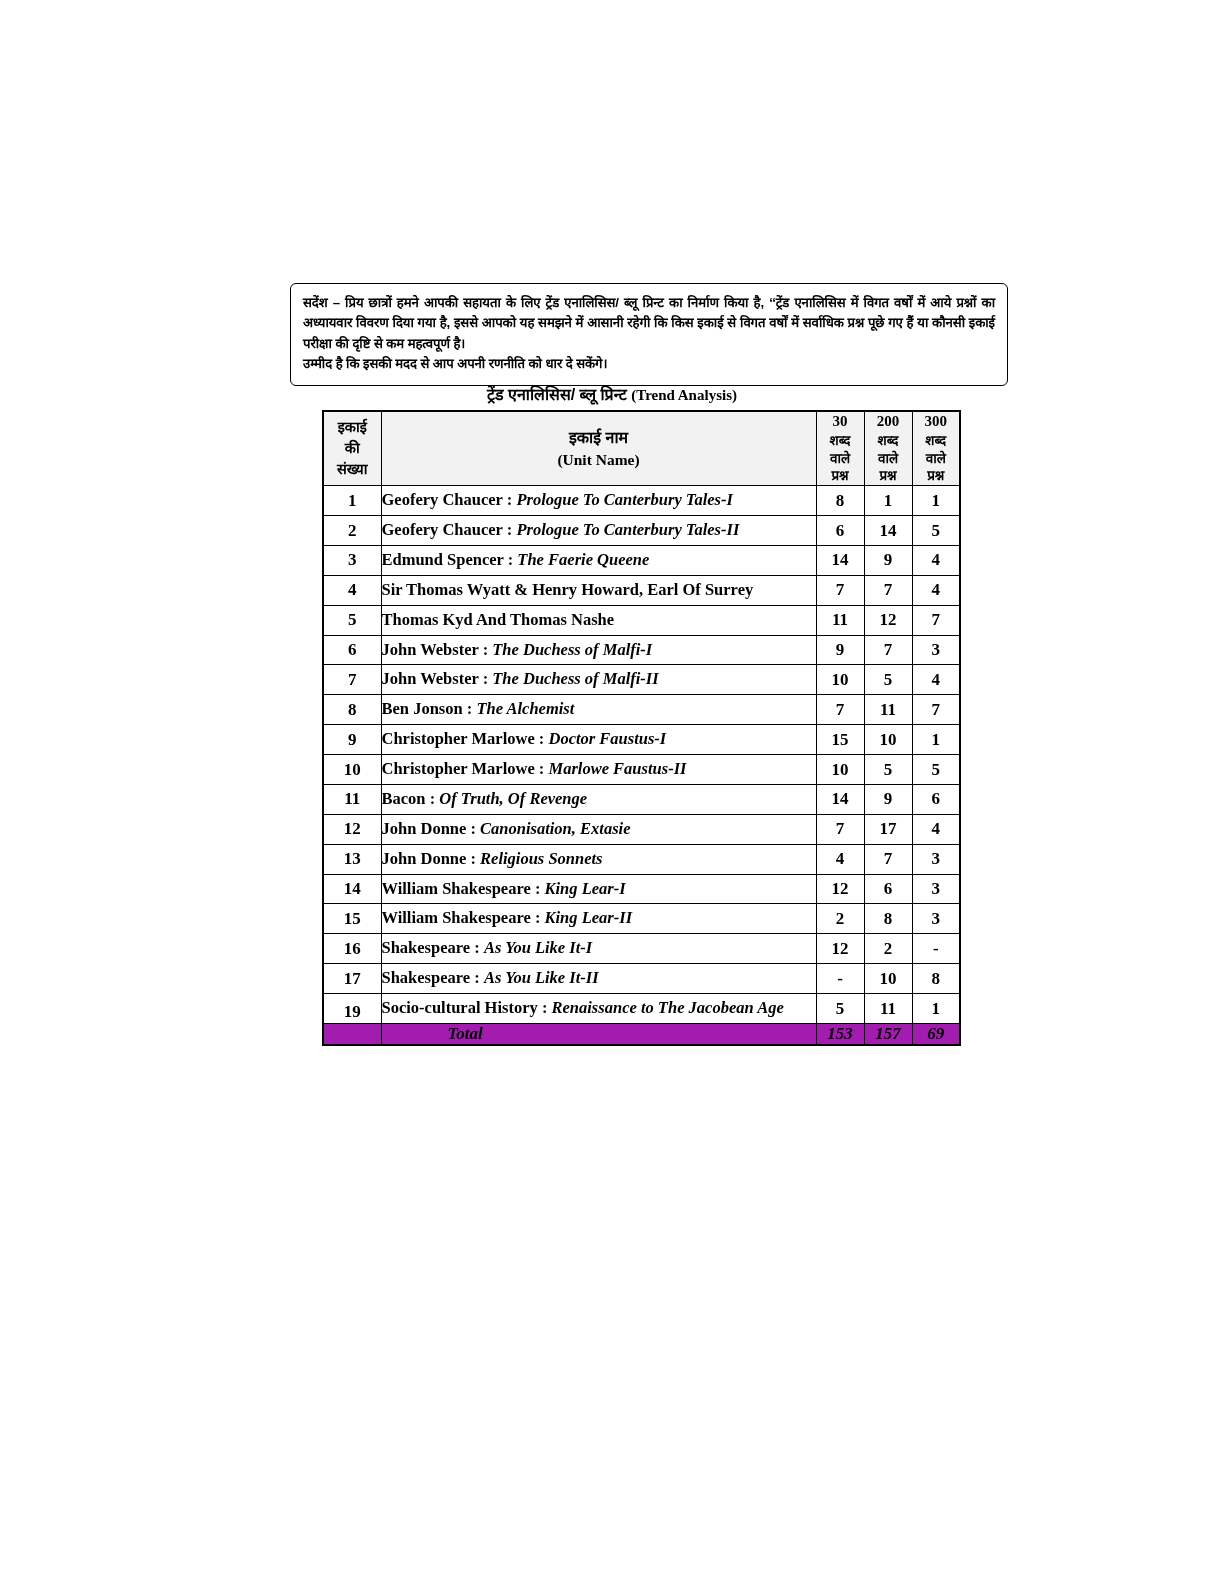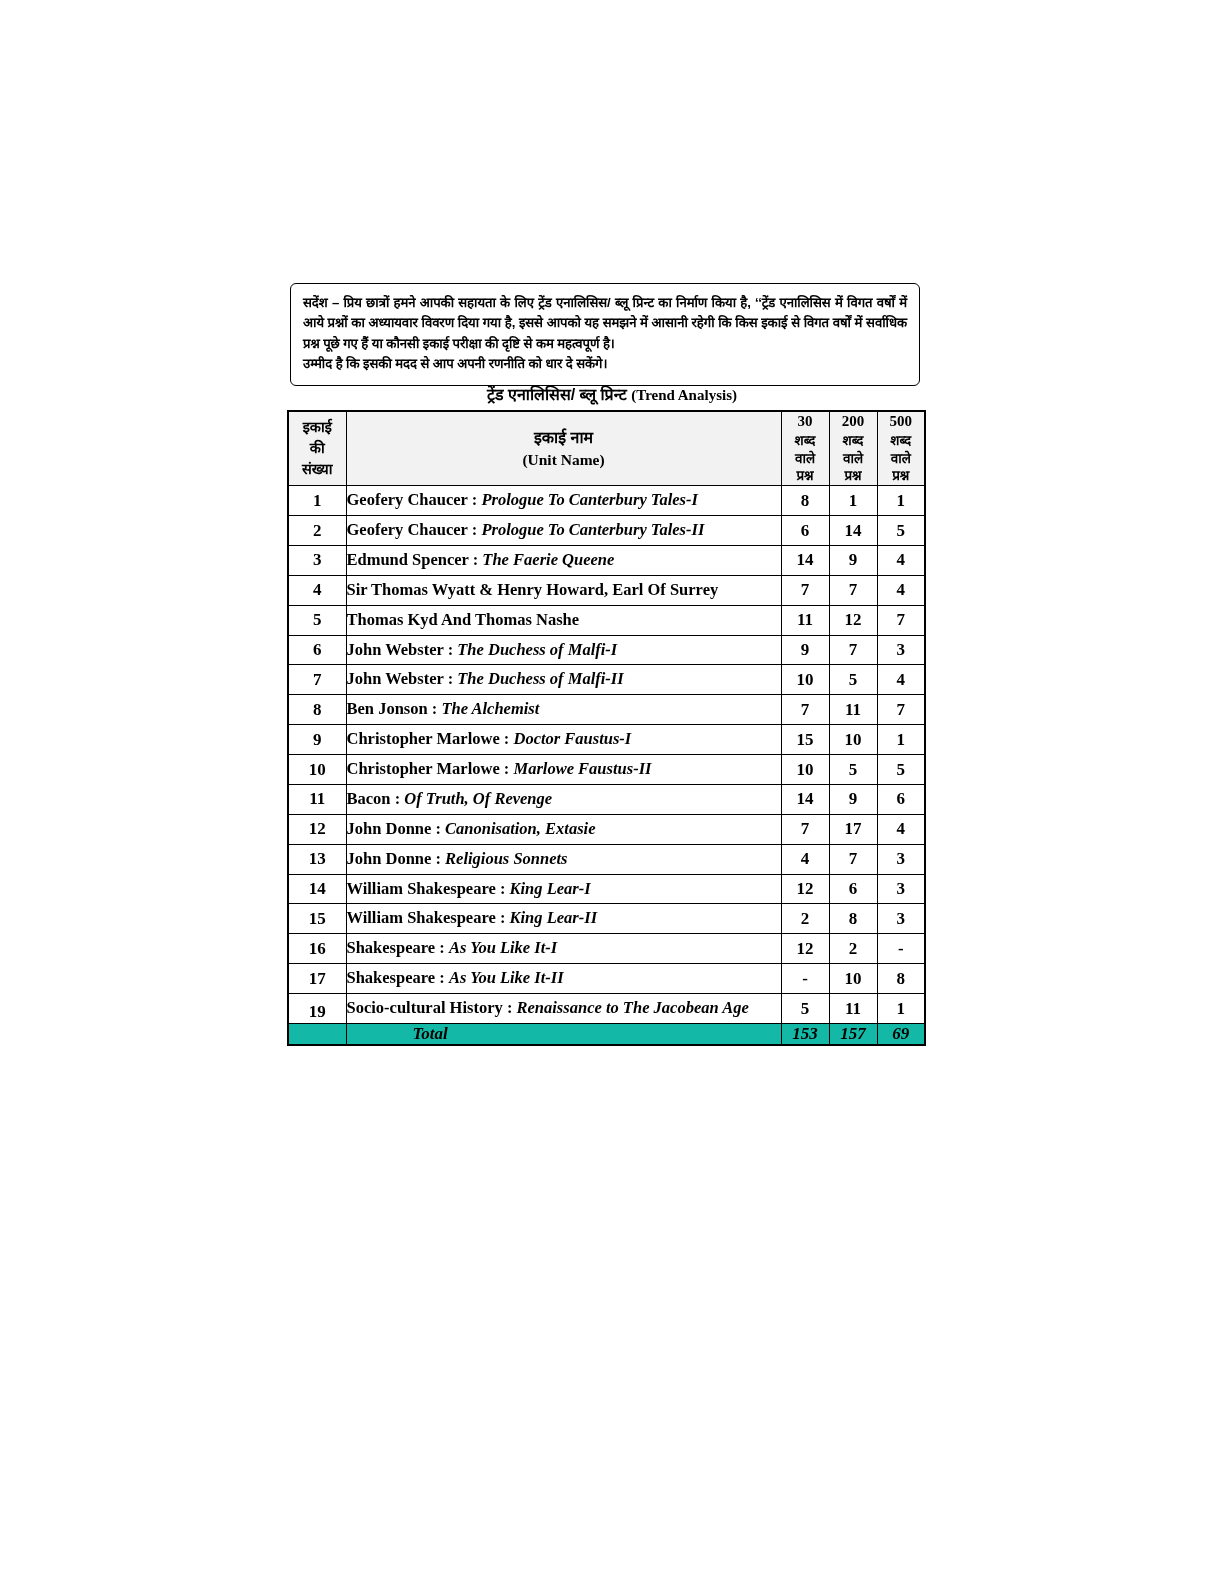--- a/index.html
+++ b/index.html
@@ -19,21 +19,21 @@
     left: 0; top: 0;
     width: 1224px;
     height: 1584px;
   }
 
   
   .msg-box {
     position: absolute;
     left: 290px;
     top: 283px;
-    width: 630px;
+    width: 718px;
     box-sizing: border-box;
     border: 1.5px solid #000;
     border-radius: 6px;
     padding: 9px 12px 10px 12px;
     font-family: "Liberation Sans", sans-serif;
     font-size: 13.2px;
     line-height: 1.55;
     text-align: justify;
     font-weight: 600;
     letter-spacing: -0.1px;
@@ -66,20 +66,21 @@
     position: absolute;
     left: 287px;
     top: 410px;
     width: 637px;
   }
   table.trend {
     border-collapse: collapse;
     width: 637px;
     table-layout: fixed;
     border: 2px solid #000;
+    margin-left: 35px;
   }
   table.trend td, table.trend th {
     border: 1px solid #000;
     padding: 0;
     vertical-align: middle;
   }
   table.trend thead th {
     background: #f2f2f2;
     font-weight: 700;
   }
@@ -138,21 +139,21 @@
   td.unit-name .title {
     font-style: italic;
   }
   td.count {
     text-align: center;
     font-size: 17px;
     font-weight: 700;
     padding: 0 2px;
   }
   tr.total-row td {
-    background: #14b8a6;
+    background: #a21caf;
   }
   tr.total-row td.label {
     font-size: 17px;
     font-weight: 700;
     font-style: italic;
     padding-left: 66px;
   }
   tr.total-row td.count {
     font-size: 17px;
     font-style: italic;
@@ -202,21 +203,21 @@
             <div>वाले</div>
             <div>प्रश्न</div>
           </th>
           <th class="h-num">
             <div class="num">200</div>
             <div>शब्द</div>
             <div>वाले</div>
             <div>प्रश्न</div>
           </th>
           <th class="h-num">
-            <div class="num">500</div>
+            <div class="num">300</div>
             <div>शब्द</div>
             <div>वाले</div>
             <div>प्रश्न</div>
           </th>
         </tr>
       </thead>
       <tbody id="tbody">
           <tr>
             <td class="unit-no">1</td>
             <td class="unit-name"><span>Geofery Chaucer : </span><span class="title">Prologue To Canterbury Tales-I</span></td>

